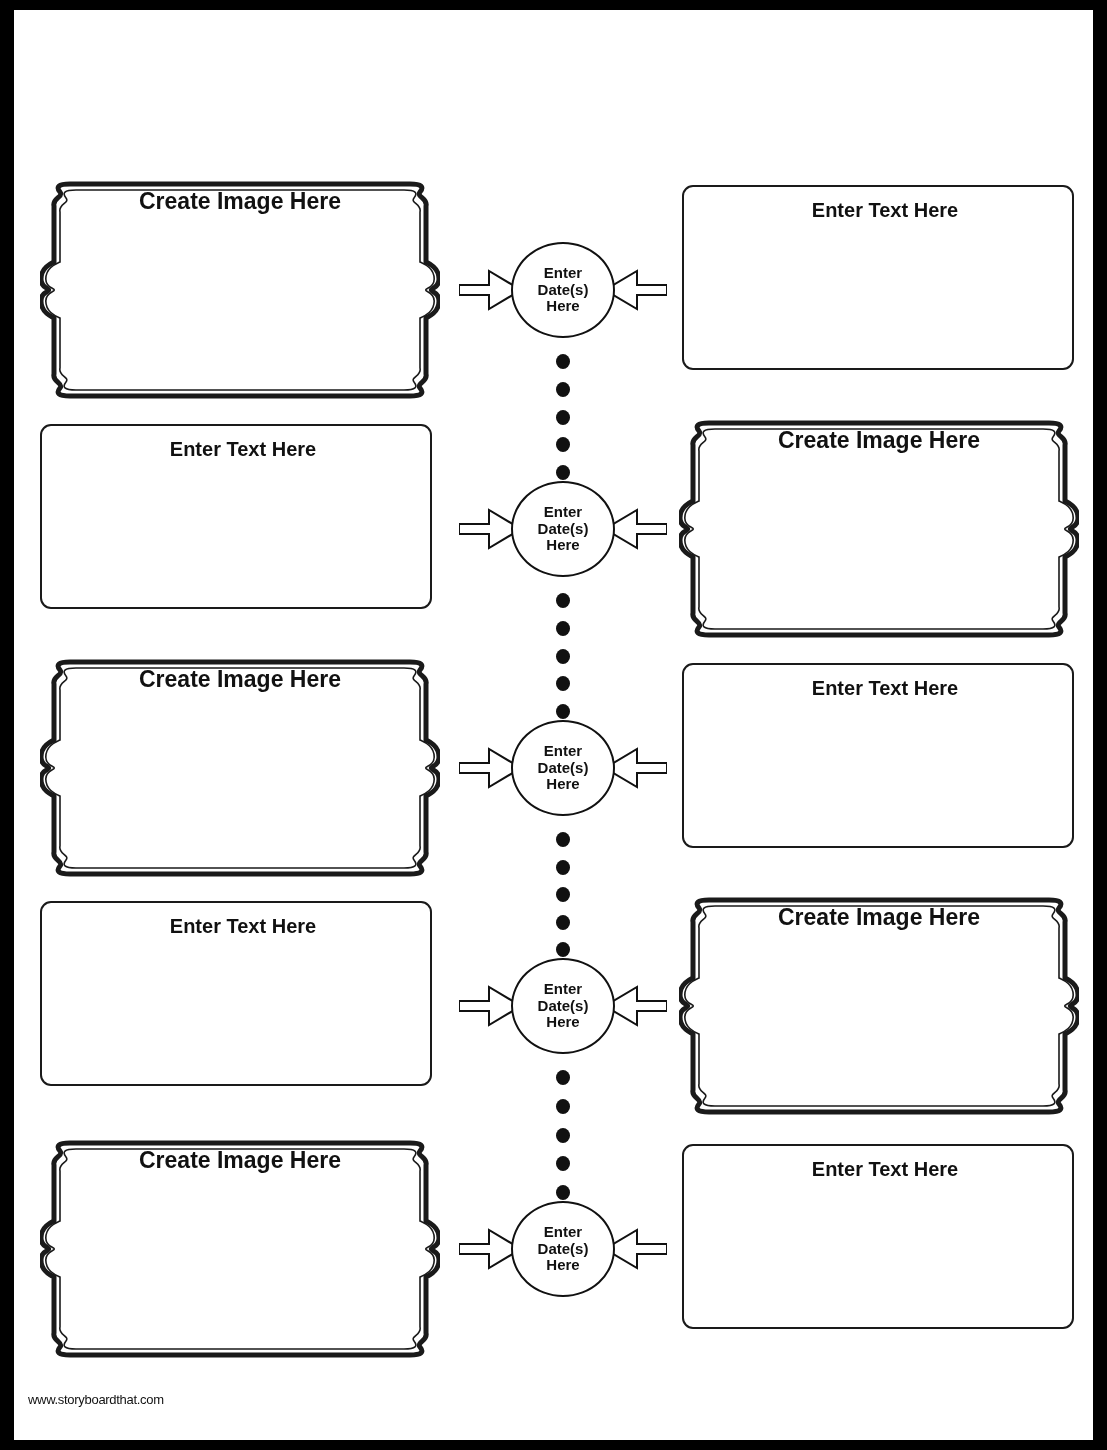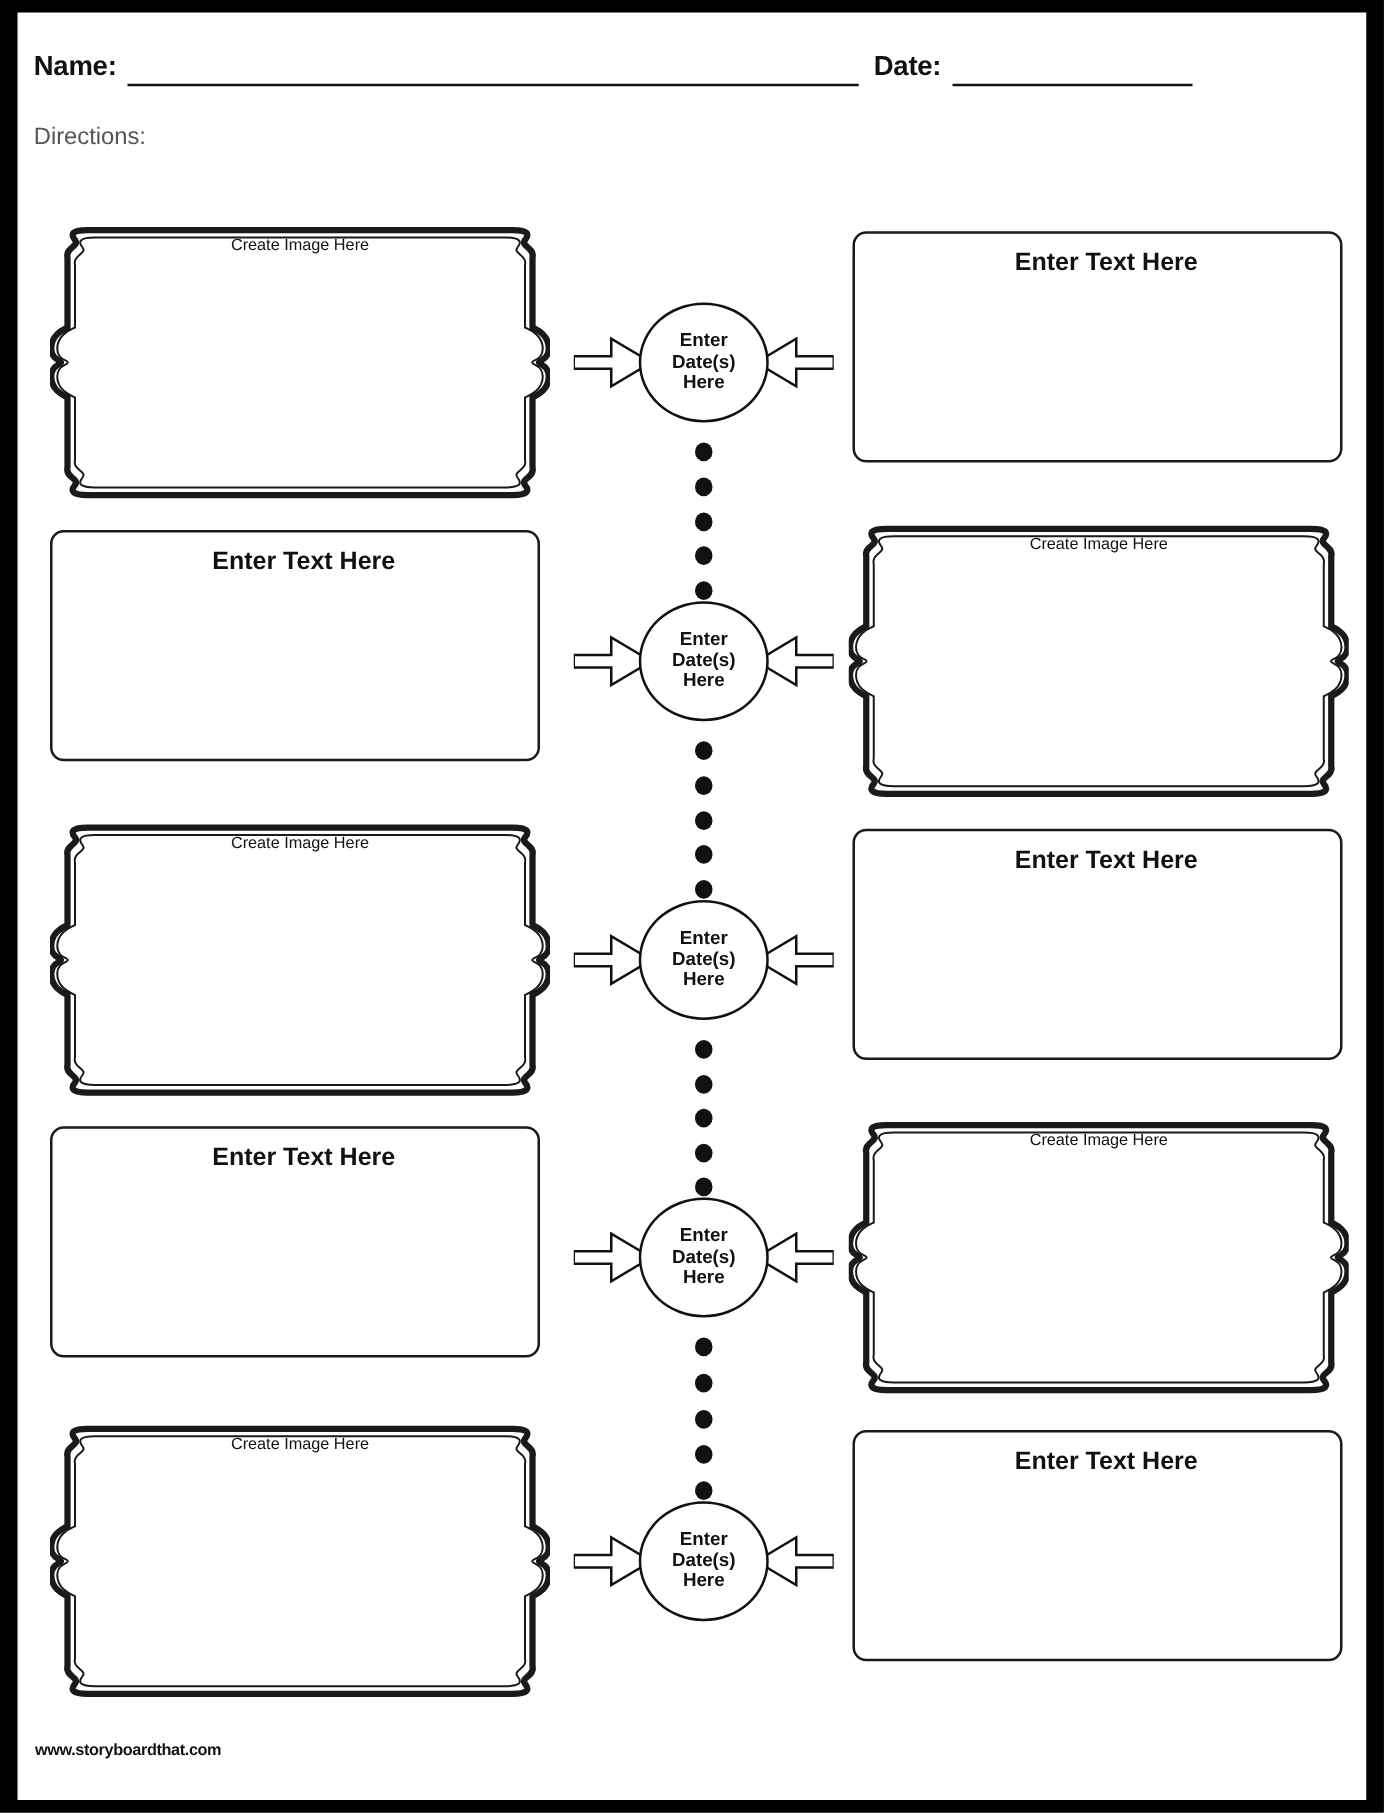--- a/index.html
+++ b/index.html
@@ -81,21 +81,21 @@
   .tbox .cap{
     position:absolute; left:0; right:0; top:12px;
     text-align:center; font-size:20px; font-weight:bold; color:#111;padding-left:14px;
   }
 
   
   .fbox{ position:absolute; }
   .fbox svg{ position:absolute; left:0; top:0; width:100%; height:100%; }
   .fbox .cap{
     position:absolute; left:0; right:0; top:14px;
-    text-align:center; font-size:13px; font-weight:normal; color:#111;
+    text-align:center; font-size:23px; font-weight:bold; color:#111;
     z-index:2;
   }
 
   
   .node{
     position:absolute;
     border:2px solid #111;
     border-radius:50%;
     background:#fff;
     display:flex; flex-direction:column;
@@ -112,21 +112,21 @@
 
   
   .dot{
     position:absolute; width:14px; height:15px; border-radius:50%;
     background:#111;
   }
 
   
   .furl{
     position:absolute; left:14px; top:1382px;
-    font-size:13px; font-weight:bold; color:#111; letter-spacing:-.3px;
+    font-size:13px; font-weight:normal; color:#111; letter-spacing:-.3px;
   }
   .logo{
     position:absolute; right:14px; top:1369px;
     height:34px; display:flex; align-items:center; gap:7px;
   }
   .logo .bubbles{ position:relative; width:33px; height:30px; }
   .logo .b1{
     position:absolute; left:0; top:2px; width:19px; height:20px;
     background:#2b2b2b; border-radius:4px 4px 0 4px;
   }
@@ -144,27 +144,20 @@
   }
   .logo .wordmark{ font-size:25px; letter-spacing:-.4px; }
   .logo .w-dark{ color:#232323; }
   .logo .w-grey{ color:#a2a2a2; }
 </style>
 </head>
 <body>
 
 <div id="page">
 
-  <div class="hdr">
-    <div class="lbl-name">Name:</div>
-    <div class="rule-name"></div>
-    <div class="lbl-date">Date:</div>
-    <div class="rule-date"></div>
-    <div class="lbl-dir">Directions:</div>
-  </div>
 
 
   <div id="body">
       <div class="fbox" style="width: 400px; height: 232px; top: 164px; left: 26px;">
         <svg viewBox="0 0 400 232" preserveAspectRatio="none">
     <path d="
       M 30 10
       L 370 10
       C 382 10 384 13 380 18
       C 376 23 388 24 386 32

